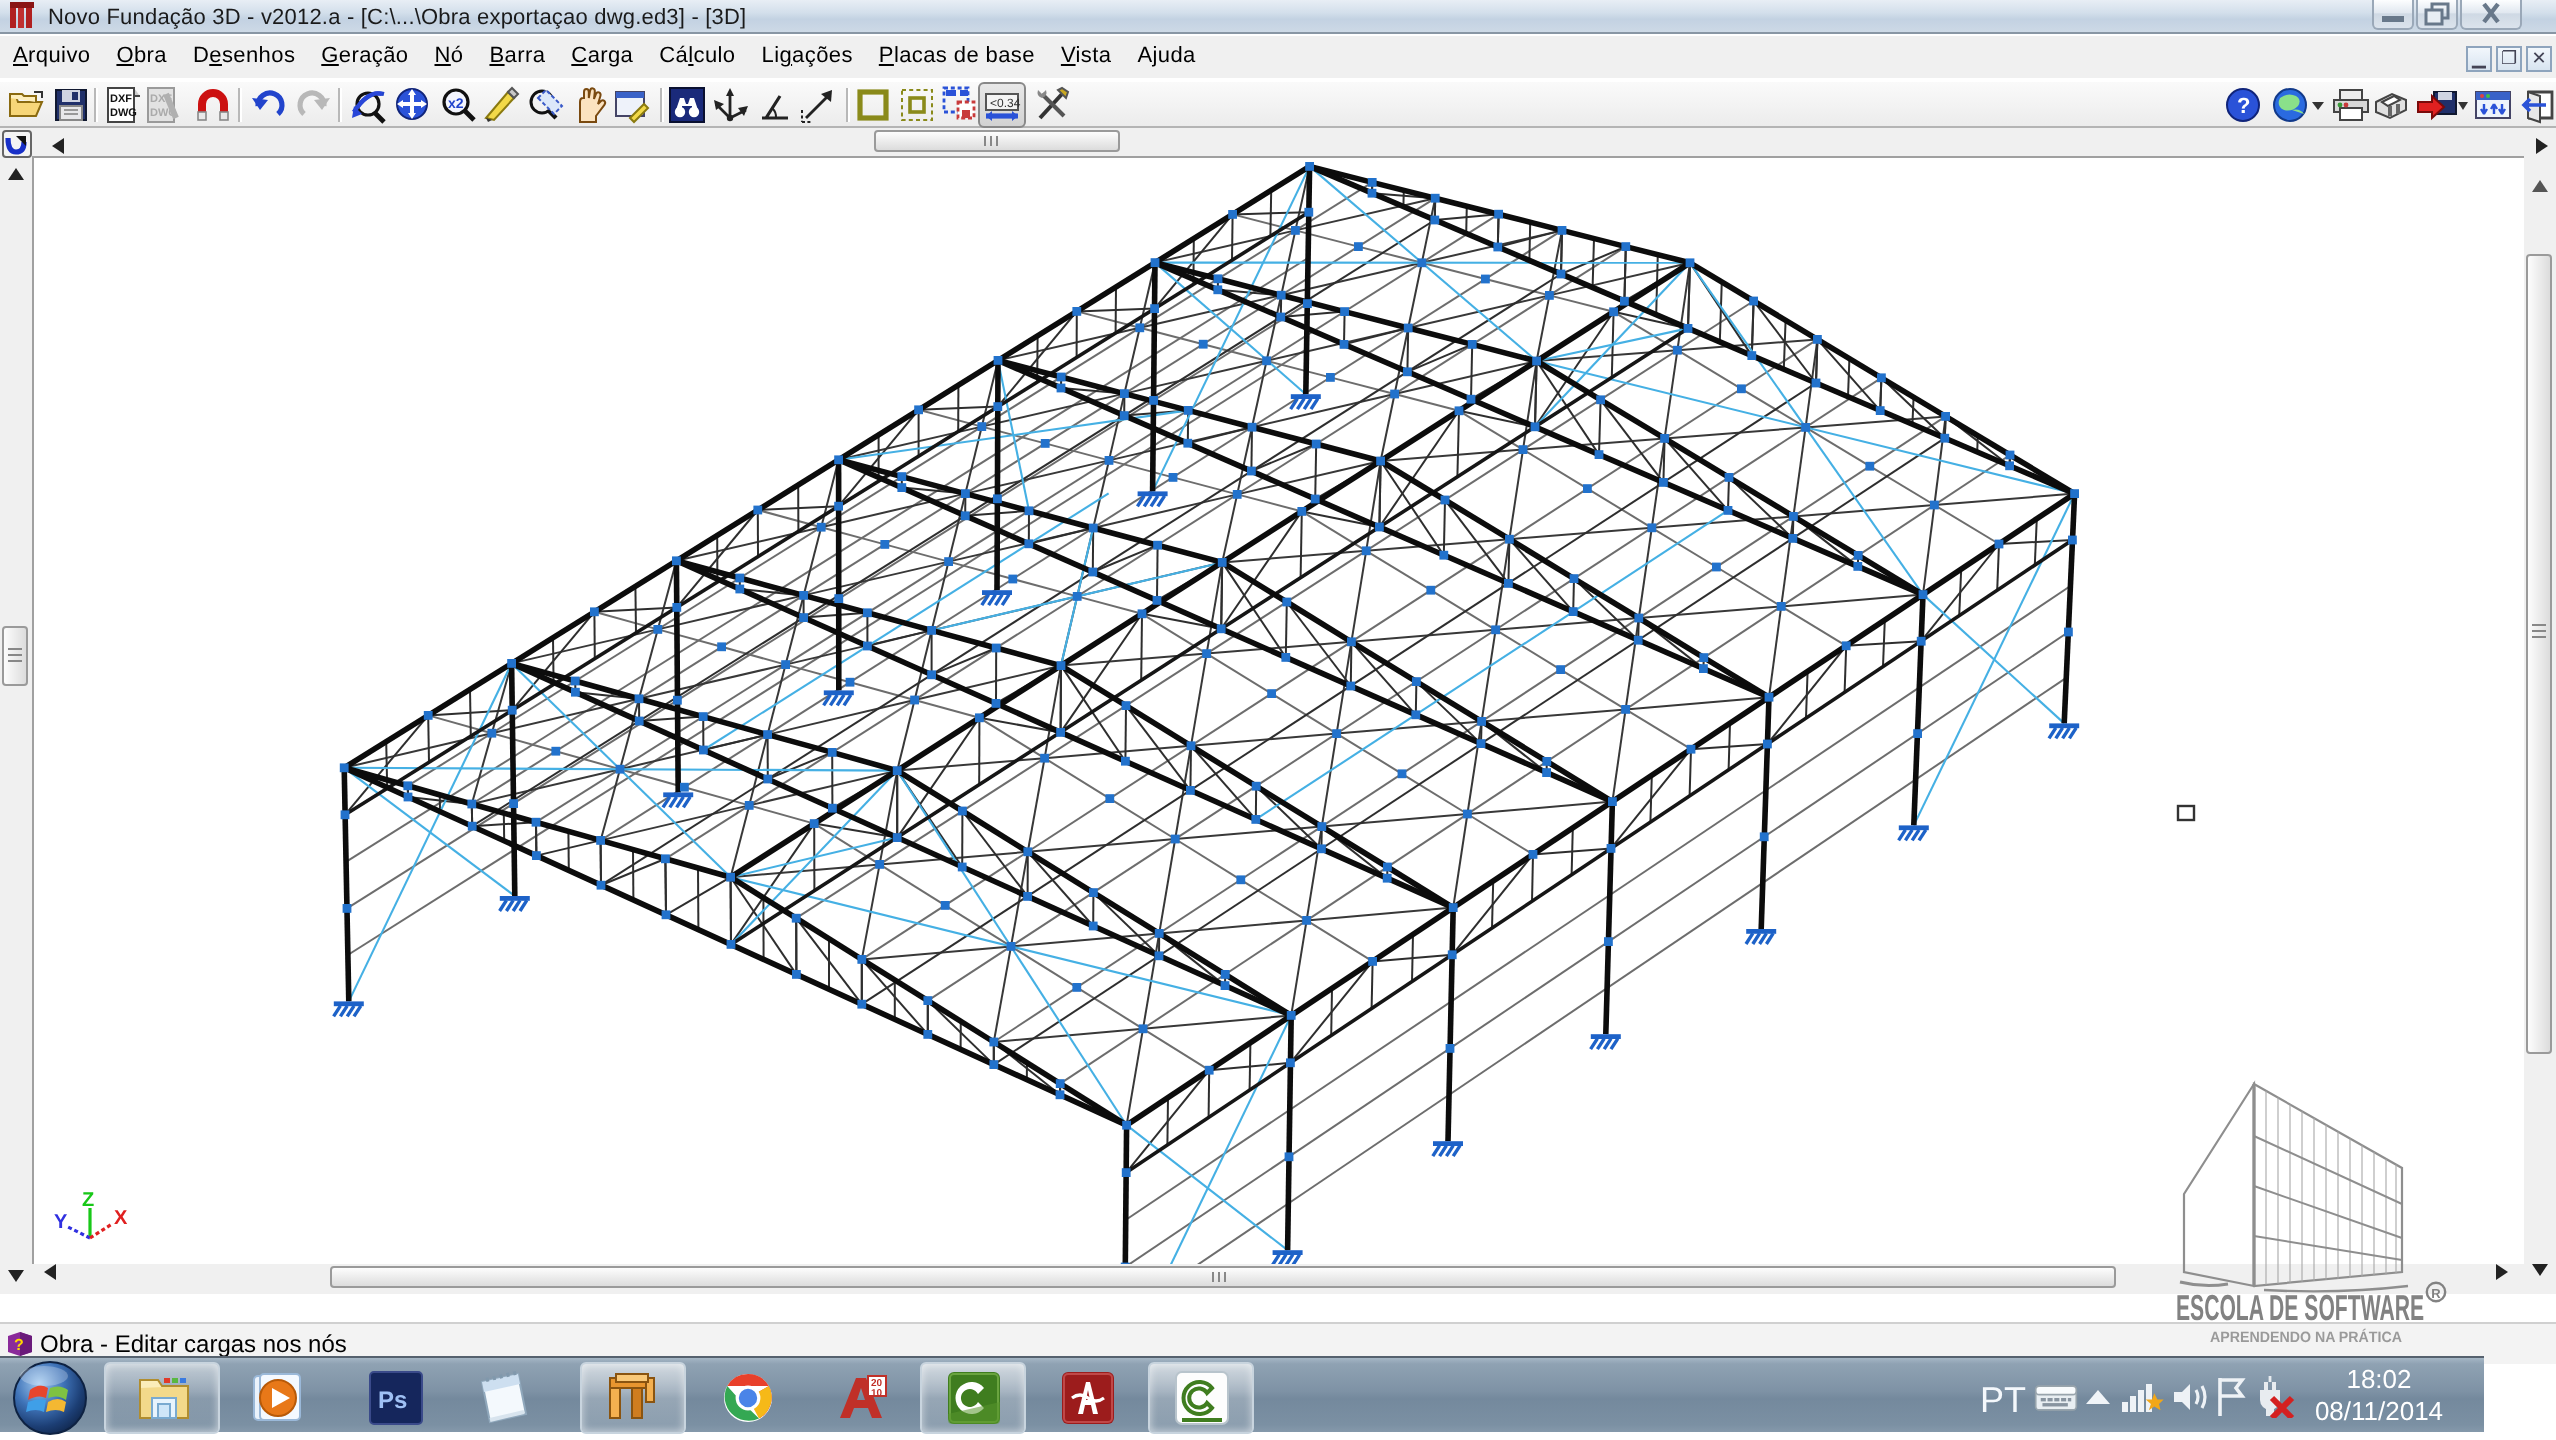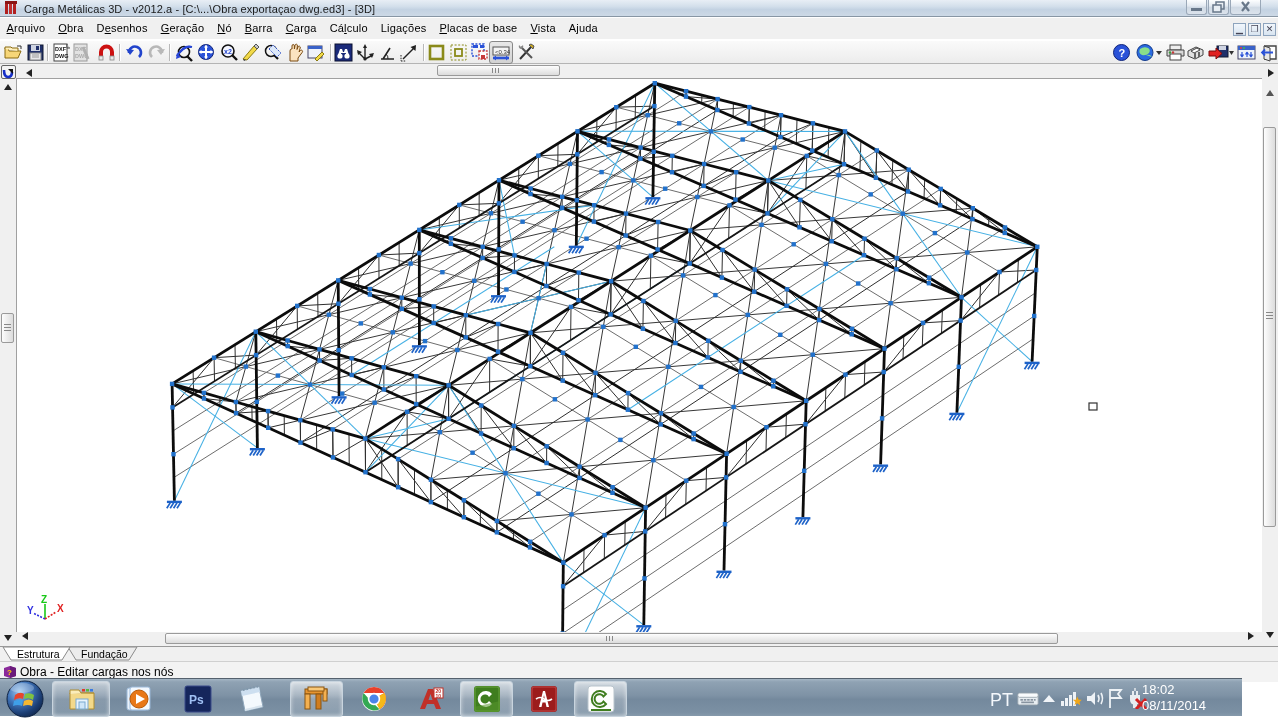--- a/index.html
+++ b/index.html
@@ -44,21 +44,21 @@
 </style></head><body>
 <div id="root">
 
 <div id="title">
  <svg id="appico" viewBox="0 0 15 14">
         <rect x="0" y="1" width="3" height="12" fill="#b02020"></rect>
         <rect x="4" y="1" width="3" height="12" fill="#c03030"></rect>
         <rect x="8" y="1" width="3" height="12" fill="#b02020"></rect>
         <rect x="0" y="0" width="12" height="3" fill="#8a1515"></rect>
       </svg>
- <span class="txt">Carga Metálicas 3D - v2012.a - [C:\...\Obra exportaçao dwg.ed3] - [3D]</span>
+ <span class="txt">Novo Fundação 3D - v2012.a - [C:\...\Obra exportaçao dwg.ed3] - [3D]</span>
  <div class="capbtn" style="left:1186px;width:21px"><svg width="19" height="13">
           <rect x="4" y="8" width="11" height="3" fill="#68788a"></rect>
         </svg></div>
  <div class="capbtn" style="left:1208px;width:21px"><svg width="19" height="13">
           <rect x="7" y="2" width="8" height="7" fill="none" stroke="#68788a" stroke-width="1.5"></rect>
           <rect x="4" y="5" width="8" height="7" fill="#e8eef4" stroke="#68788a" stroke-width="1.5"></rect>
         </svg></div>
  <div class="capbtn" style="left:1230px;width:31px"><svg width="29" height="13">
           <path d="M11 2 L18 11 M18 2 L11 11" stroke="#68788a" stroke-width="2.2"></path>
         </svg></div>
@@ -1313,38 +1313,49 @@
    <line x1="45" y1="619" x2="56" y2="612" stroke="#e02020" stroke-width="1.6" stroke-dasharray="2 1.4"></line>
    <text x="41" y="603" fill="#18c818">Z</text>
             <text x="27" y="614" fill="#3030e0">Y</text>
             <text x="57" y="612" fill="#e02020">X</text>
    <rect x="1089" y="403" width="8" height="7" fill="none" stroke="#333" stroke-width="1.2"></rect>
   </g>
   </svg>
  </div>
 </div>
 
-<div id="tabs">
- <svg style="position:absolute;left:0;top:0" width="170" height="14">
-  <polygon points="68,0 137,0 129,13 76,13" fill="#ececec" stroke="#8a8a8a"></polygon>
-  <polygon points="3,0 70,0 62,13 11,13" fill="#fff" stroke="#8a8a8a"></polygon>
-  <text x="17" y="10.5" font-size="10.5" fill="#000">Estrutura</text>
-  <text x="81" y="10.5" font-size="10.5" fill="#000">Fundação</text>
- </svg>
-</div>
 
 <div id="status">
  <svg style="position:absolute;left:3px;top:3px" width="14" height="13">
         <path d="M1 3 L7 1 L13 3 L13 11 L7 13 L1 11 Z" fill="#8a2a9a"></path>
         <path d="M7 1 L13 3 L13 11 L7 13 Z" fill="#6a1a7a"></path>
         <text x="4" y="10" font-size="8" fill="#ffd700" font-weight="bold">?</text>
       </svg>
  <span style="position:absolute;left:20px;top:3px">Obra - Editar cargas nos nós</span>
 </div>
 
+<div id="wm" style="position:absolute;left:1040px;top:530px;width:238px;height:150px;z-index:30;pointer-events:none">
+ <svg width="238" height="150" viewBox="0 0 238 150">
+        <g stroke="#8e8e8e" fill="none" stroke-width="1.1">
+<path d="M87 12 L52 67 L52 106 L87 113 Z"></path>
+<path d="M87 12 L161 54 L161 106 L87 113 Z"></path>
+<path d="M87 12 L87 113" stroke-width="1.6"></path>
+<g stroke-width=".55" stroke="#a8a8a8">
+<path d="M93 15.4 L93 112.4 M99 18.8 L99 111.9 M105 22.2 L105 111.4 M111 25.6 L111 110.9 M117 29 L117 110.4 M123 32.4 L123 109.9 M129 35.8 L129 109.4 M135 39.2 L135 108.9 M141 42.6 L141 108.4 M147 46 L147 107.9 M153 49.4 L153 107.4 M158 52.2 L158 107"></path>
+</g>
+<path d="M87 38 L161 72 M87 63 L161 89 M87 88 L161 100" stroke-width="1"></path>
+<path d="M50 111 Q62 114 74 112" stroke-width="1.5"></path>
+<path d="M92 115 Q130 117 164 113" stroke-width="1.2"></path>
+</g>
+<text x="48" y="130" font-family="Liberation Sans" font-size="18" font-weight="bold" fill="#828282" textLength="124" lengthAdjust="spacingAndGlyphs">ESCOLA DE SOFTWARE</text>
+<circle cx="178" cy="116" r="4.6" fill="none" stroke="#828282" stroke-width="1.2"></circle>
+<text x="178" y="119" text-anchor="middle" font-size="6.5" font-weight="bold" fill="#828282">R</text>
+<text x="65" y="141" font-size="7.5" font-weight="bold" fill="#9a9a9a" textLength="96" lengthAdjust="spacingAndGlyphs">APRENDENDO NA PRÁTICA</text>
+</svg>
+</div>
 
 <div id="task">
       <svg style="position:absolute;left:6px;top:1px" width="38" height="38" viewBox="0 0 38 38">
 <defs>
           <radialGradient id="orb" cx="35%" cy="30%" r="75%">
             <stop offset="0%" stop-color="#9fc8ef"></stop>
             <stop offset="45%" stop-color="#3f73b8"></stop>
             <stop offset="80%" stop-color="#1c3e74"></stop>
             <stop offset="100%" stop-color="#122a52"></stop>
           </radialGradient>
@@ -1457,15 +1468,15 @@
  <svg style="position:absolute;right:117px;top:9px" width="18" height="21" viewBox="0 0 18 21">
           <path d="M3 1 L3 20 M3 2 L14 2 L11 6 L14 10 L3 10" stroke="#eef2f6" stroke-width="1.8" fill="none"></path>
         </svg>
  <svg style="position:absolute;right:93px;top:8px" width="22" height="22" viewBox="0 0 22 22">
           <path d="M6 9 L6 4 M10 9 L10 4" stroke="#e8ecf0" stroke-width="2"></path>
           <path d="M3 8 L13 8 L13 13 A5 5 0 0 1 3 13 Z" fill="#e8ecf0"></path>
           <rect x="6" y="17" width="4" height="4" fill="#e8ecf0"></rect>
           <path d="M8 4 L8 1" stroke="#e8ecf0" stroke-width="1.4"></path>
           <path d="M9 12 L19 22 M19 12 L9 22" stroke="#d42020" stroke-width="3"></path>
         </svg>
- <div style="position:absolute;right:5px;top:3px;width:95px;color:#fff;font-size:13px;line-height:16px">18:02<br>08/11/2014</div>
+ <div style="position:absolute;right:5px;top:3px;width:95px;text-align:center;color:#fff;font-size:13px;line-height:16px">18:02<br>08/11/2014</div>
 </div>
 </div>
 </div>
 </body></html>

